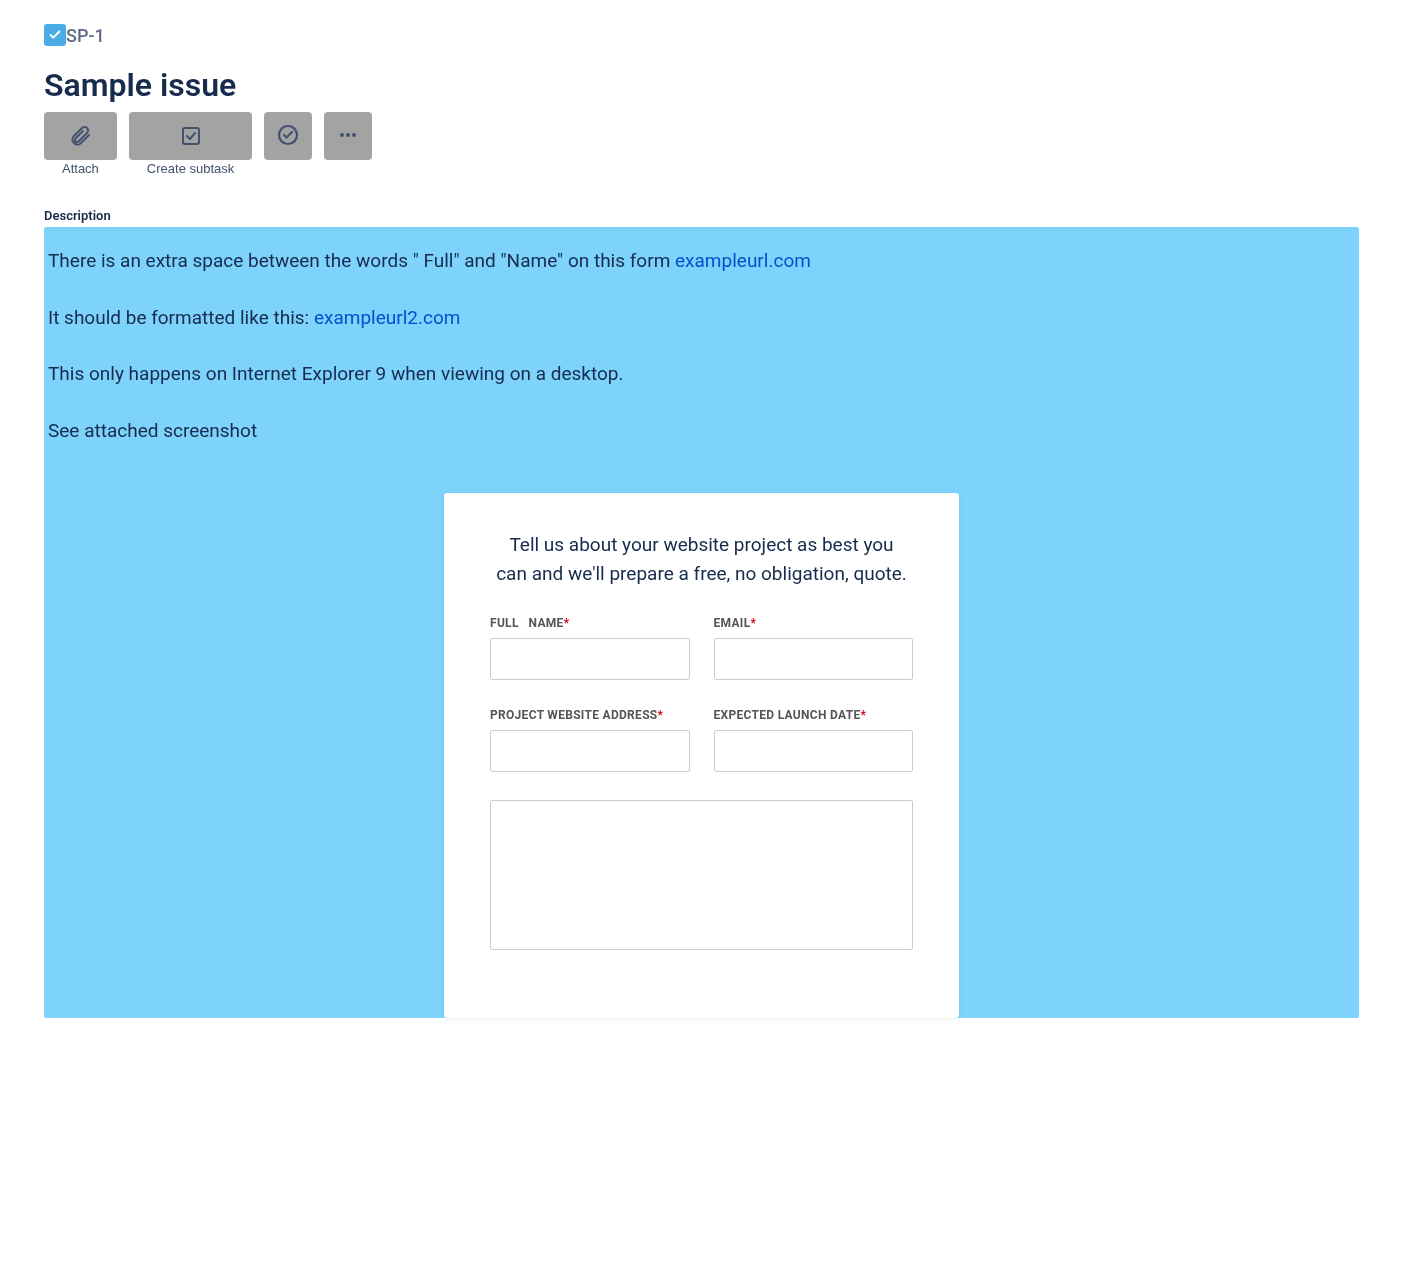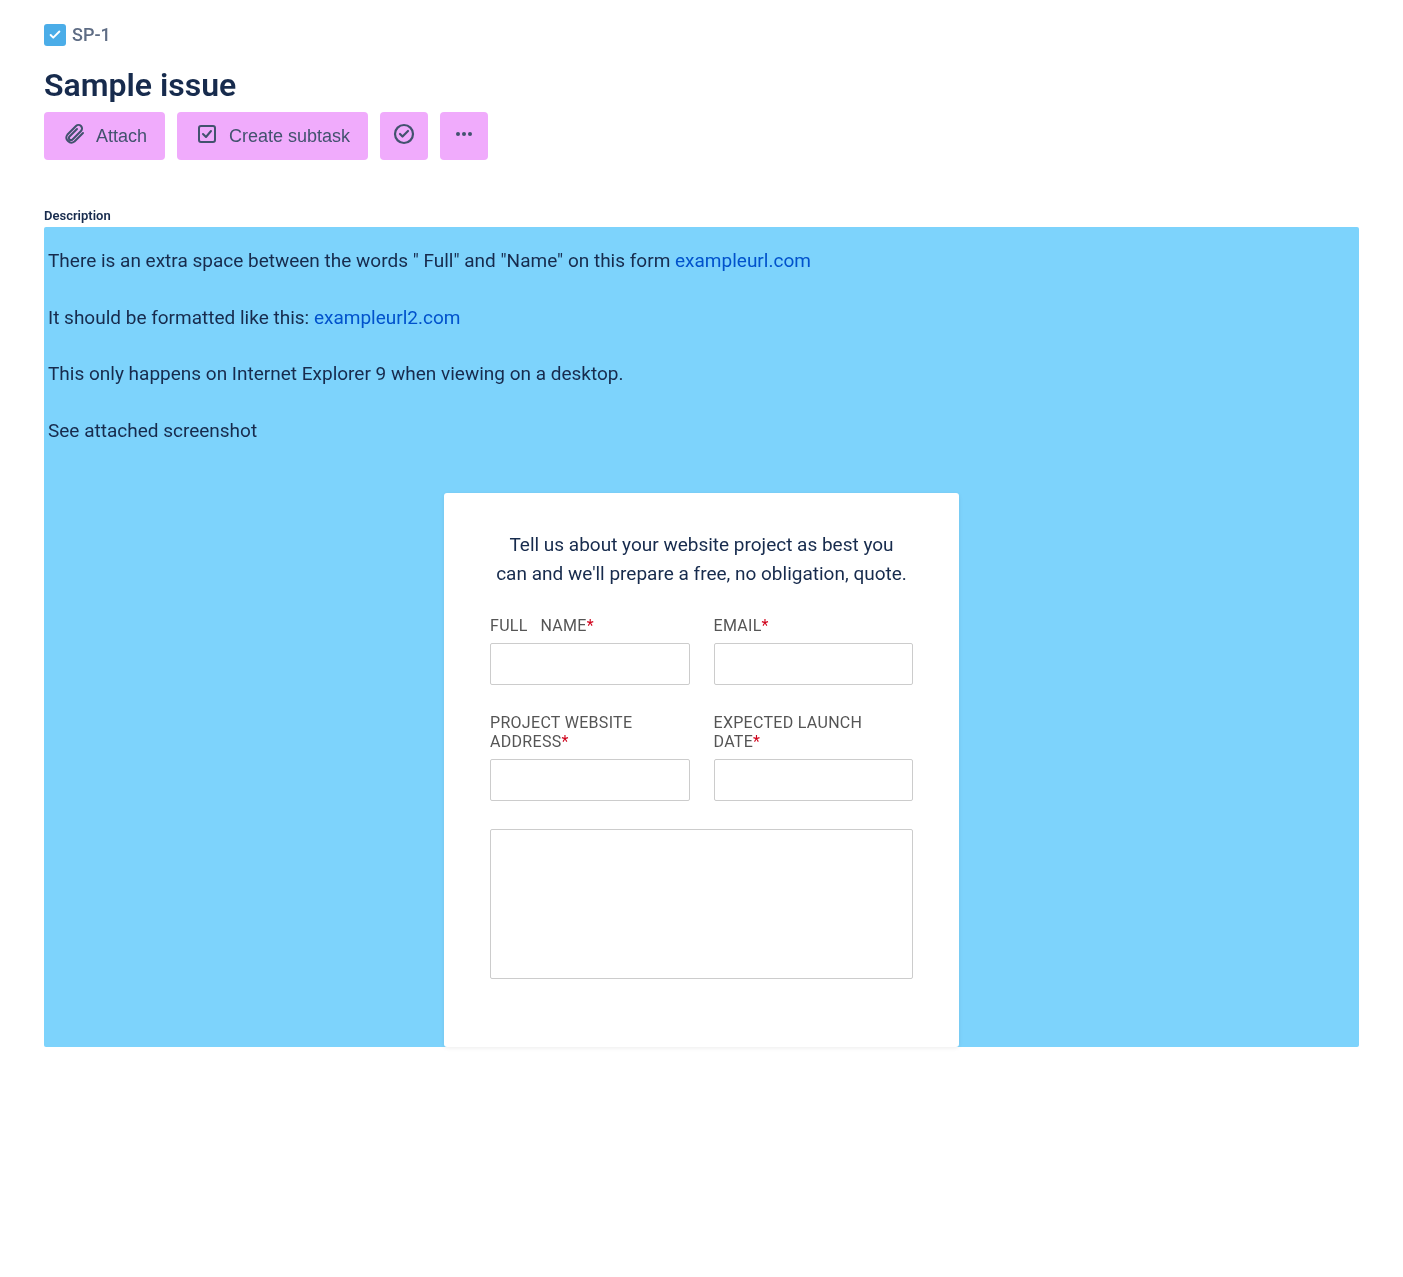--- a/index.html
+++ b/index.html
@@ -4,21 +4,22 @@
 <style>
   * { box-sizing: border-box; margin: 0; padding: 0; }
   body {
     font-family: -apple-system, BlinkMacSystemFont, "Segoe UI", Roboto, "Helvetica Neue", Arial, sans-serif;
     background: #fff;
     color: #172b4d;
     padding: 24px 44px;
   }
   .breadcrumb {
     display: flex;
-    gap: 6px;
+    align-items: center;
+    gap: 0;
     margin-bottom: 20px;
   }
   .issue-type-icon {
     width: 22px;
     height: 22px;
     background: #4bade8;
     border-radius: 3px;
     display: flex;
     align-items: center;
     justify-content: center;
@@ -37,28 +38,29 @@
   }
   .toolbar {
     display: flex;
     gap: 12px;
     margin-bottom: 48px;
   }
   .tb-btn {
     display: flex;
     align-items: center;
     gap: 10px;
-    background: #f0abfc;
+    background: #a3a3a3;
     border: none;
     border-radius: 4px;
     padding: 12px 18px;
-    font-size: 18px;
+    font-size: 13px;
     color: #42526e;
     cursor: pointer;
     height: 48px;
+    flex-direction: column;
   }
   .tb-btn.icon-only { padding: 12px; width: 48px; justify-content: center; }
   .tb-btn svg { width: 24px; height: 24px; flex-shrink: 0; }
   .section-heading {
     font-size: 13px;
     font-weight: 600;
     color: #172b4d;
     margin-bottom: 4px;
   }
   .desc-block {
@@ -95,22 +97,22 @@
     line-height: 1.4;
   }
   .form-grid {
     display: grid;
     grid-template-columns: 1fr 1fr;
     gap: 28px 24px;
     margin-bottom: 28px;
   }
   .form-field label {
     display: block;
-    font-size: 16px;
-    font-weight: 400;
+    font-size: 12px;
+    font-weight: 700;
     color: #555;
     letter-spacing: 0.3px;
     text-transform: uppercase;
     margin-bottom: 8px;
   }
   .form-field .req { color: #d0021b; }
   .form-field input, .form-field textarea {
     width: 100%;
     border: 1px solid #ccc;
     border-radius: 2px;

